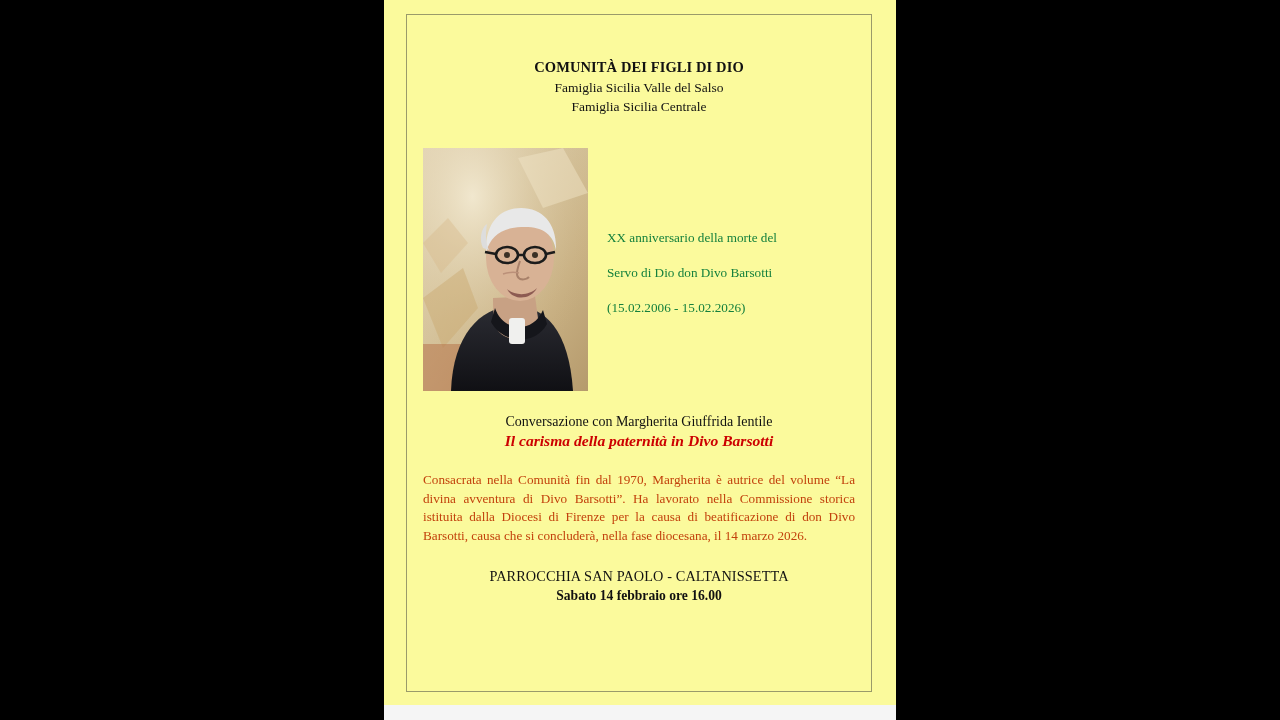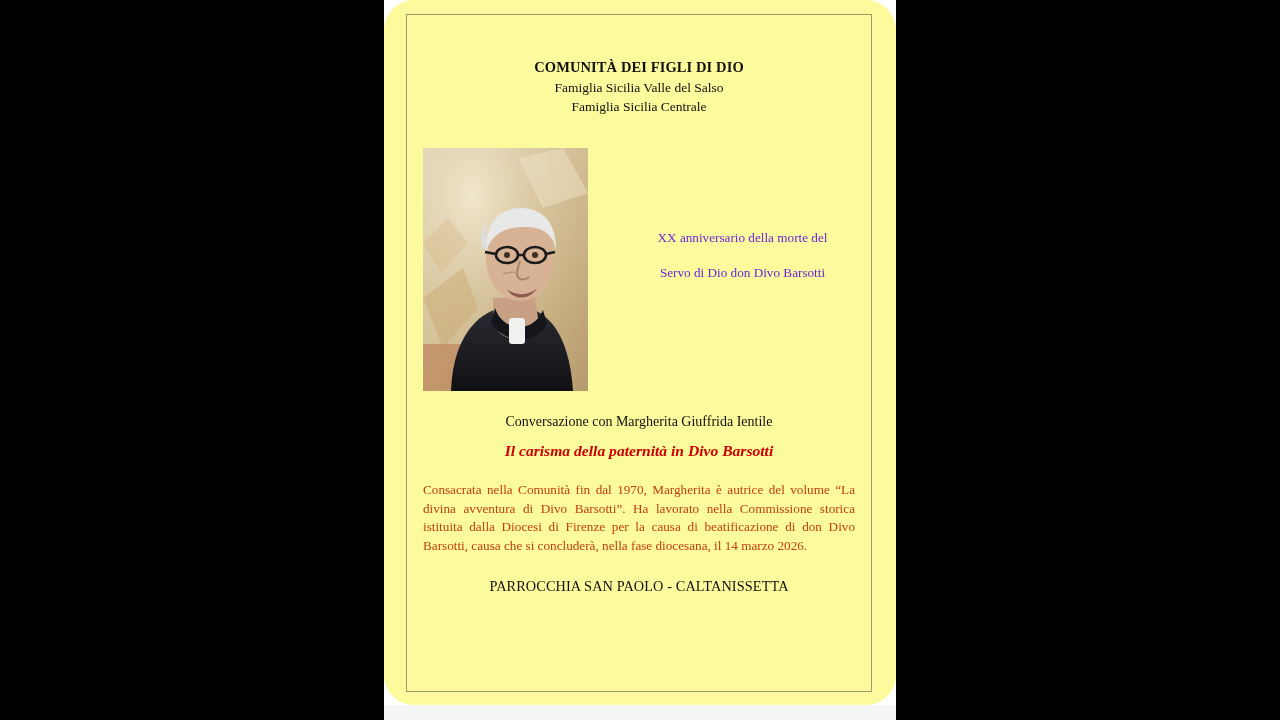--- a/index.html
+++ b/index.html
@@ -27,21 +27,20 @@
     height: 720px;
     background: #ffffff;
   }
   .flyer {
     position: absolute;
     left: 384px;
     top: 0;
     width: 512px;
     height: 705px;
     background: #fbfa9c;
-    border-radius: 30px;
   }
   .flyer-inner {
     position: absolute;
     left: 22px;
     top: 14px;
     width: 466px;
     height: 678px;
     border: 1px solid #9a9a6a;
     box-sizing: border-box;
     background: #fbfa9c;
@@ -73,36 +72,36 @@
     width: 165px;
     height: 243px;
     overflow: hidden;
     background: #c8b79a;
   }
   .portrait svg {
     display: block;
   }
   .anniv {
     position: absolute;
-    left: 208px;
+    left: 200px;
     top: 73px;
     width: 255px;
-    text-align: center;
-    color: #6d28d9;
+    text-align: left;
+    color: #15803d;
     font-size: 13.2px;
     line-height: 2.65;
   }
   .conversation {
     margin-top: 20px;
     text-align: center;
     font-size: 14px;
     color: #111;
   }
   .talk-title {
-    margin-top: 12px;
+    margin-top: 2px;
     text-align: center;
     font-size: 15.6px;
     font-weight: bold;
     font-style: italic;
     color: #cc0000;
   }
   .bio {
     margin: 21px 16px 16px 16px;
     font-size: 13.2px;
     line-height: 1.42;
@@ -191,29 +190,31 @@
             <path d="M84 141 C92 148 106 148 114 140 C108 152 90 153 84 141 Z" fill="#8d5b52"></path>
             <path d="M80 126 C86 124 92 124 96 125" fill="none" stroke="#bb9079" stroke-width="1.4"></path>
             <path d="M72 160 C80 184 110 186 120 162 L124 176 C112 198 80 196 68 174 Z" fill="#15161b"></path>
             <rect x="86" y="170" width="16" height="26" rx="3" fill="#f0f0ee"></rect>
           </svg>
         </div>
 
         <div class="anniv">
           <div>XX anniversario della morte del</div>
           <div>Servo di Dio don Divo Barsotti</div>
+          <div>(15.02.2006 - 15.02.2026)</div>
         </div>
 
       </div>
 
       <div class="conversation">Conversazione con Margherita Giuffrida Ientile</div>
       <div class="talk-title">Il carisma della paternità in Divo Barsotti</div>
 
       <div class="bio">Consacrata nella Comunità fin dal 1970, Margherita è autrice del volume “La divina avventura di Divo Barsotti”. Ha lavorato nella Commissione storica istituita dalla Diocesi di Firenze per la causa di beatificazione di don Divo Barsotti, causa che si concluderà, nella fase diocesana, il 14 marzo 2026.</div>
 
       <div class="venue">PARROCCHIA SAN PAOLO - CALTANISSETTA</div>
+      <div class="when">Sabato 14 febbraio ore 16.00</div>
 
     </div>
   </div>
 
   <div class="bottom-strip"></div>
 
 </div>
 
 </body></html>

